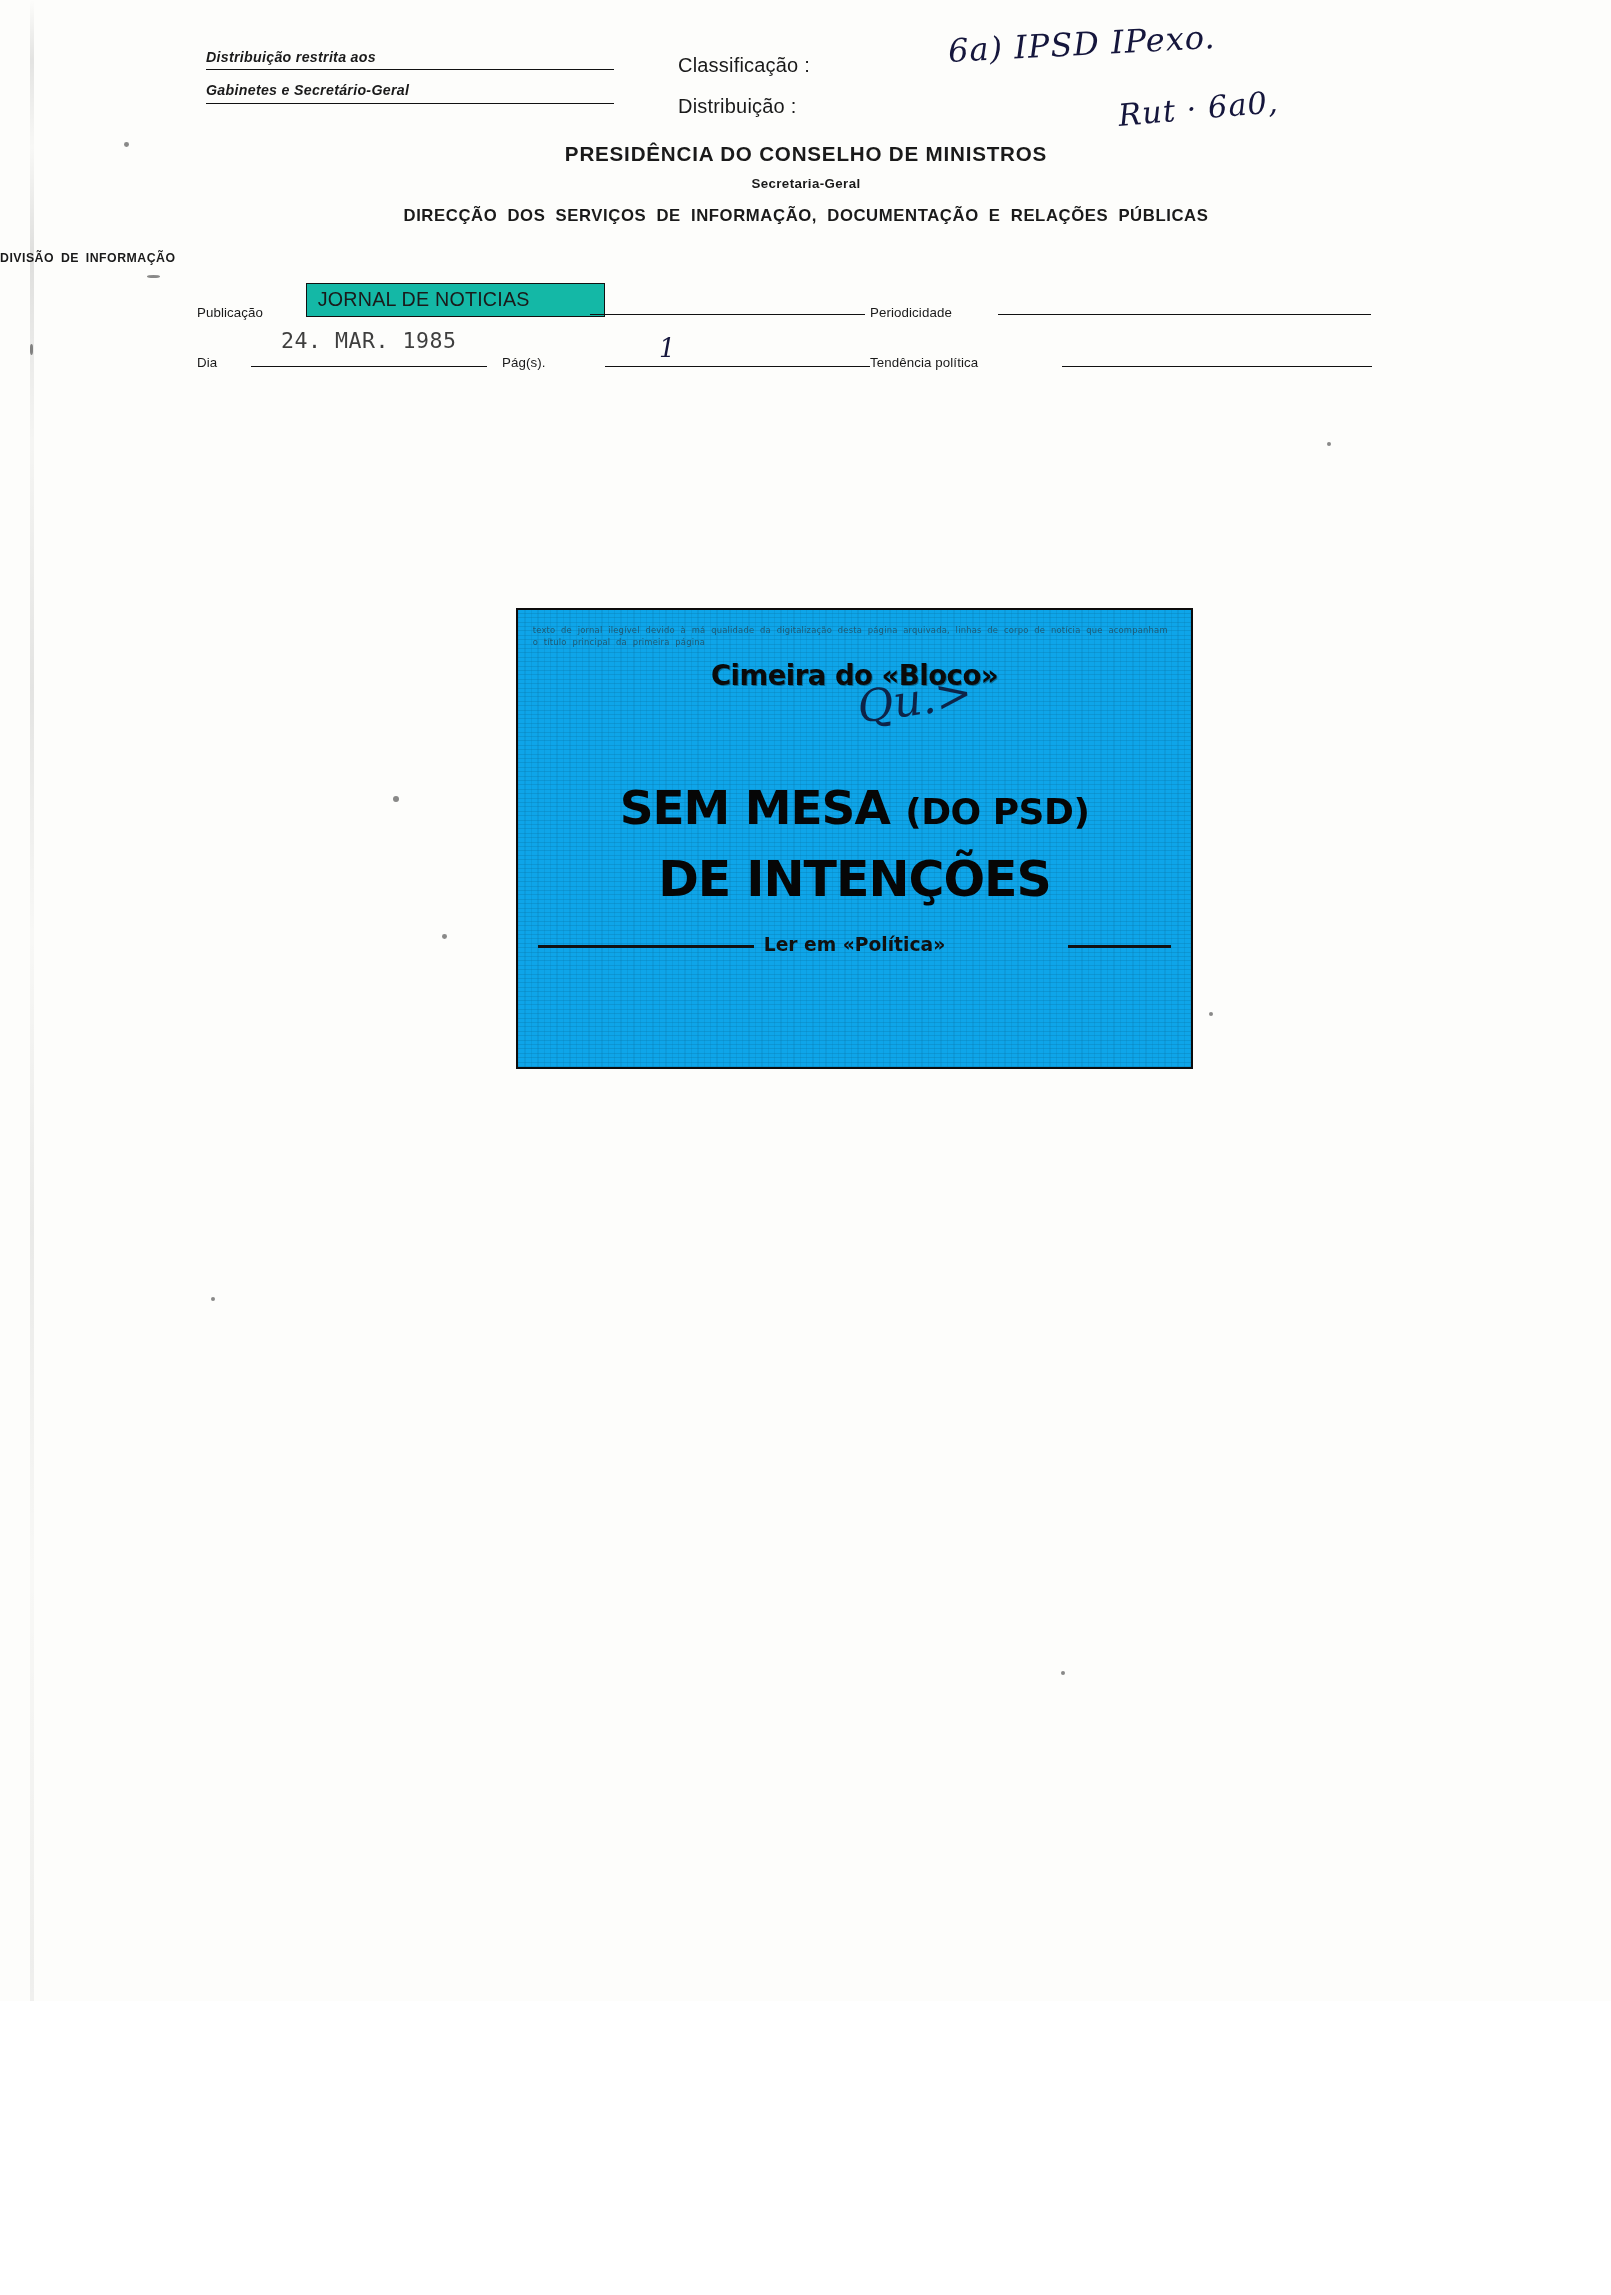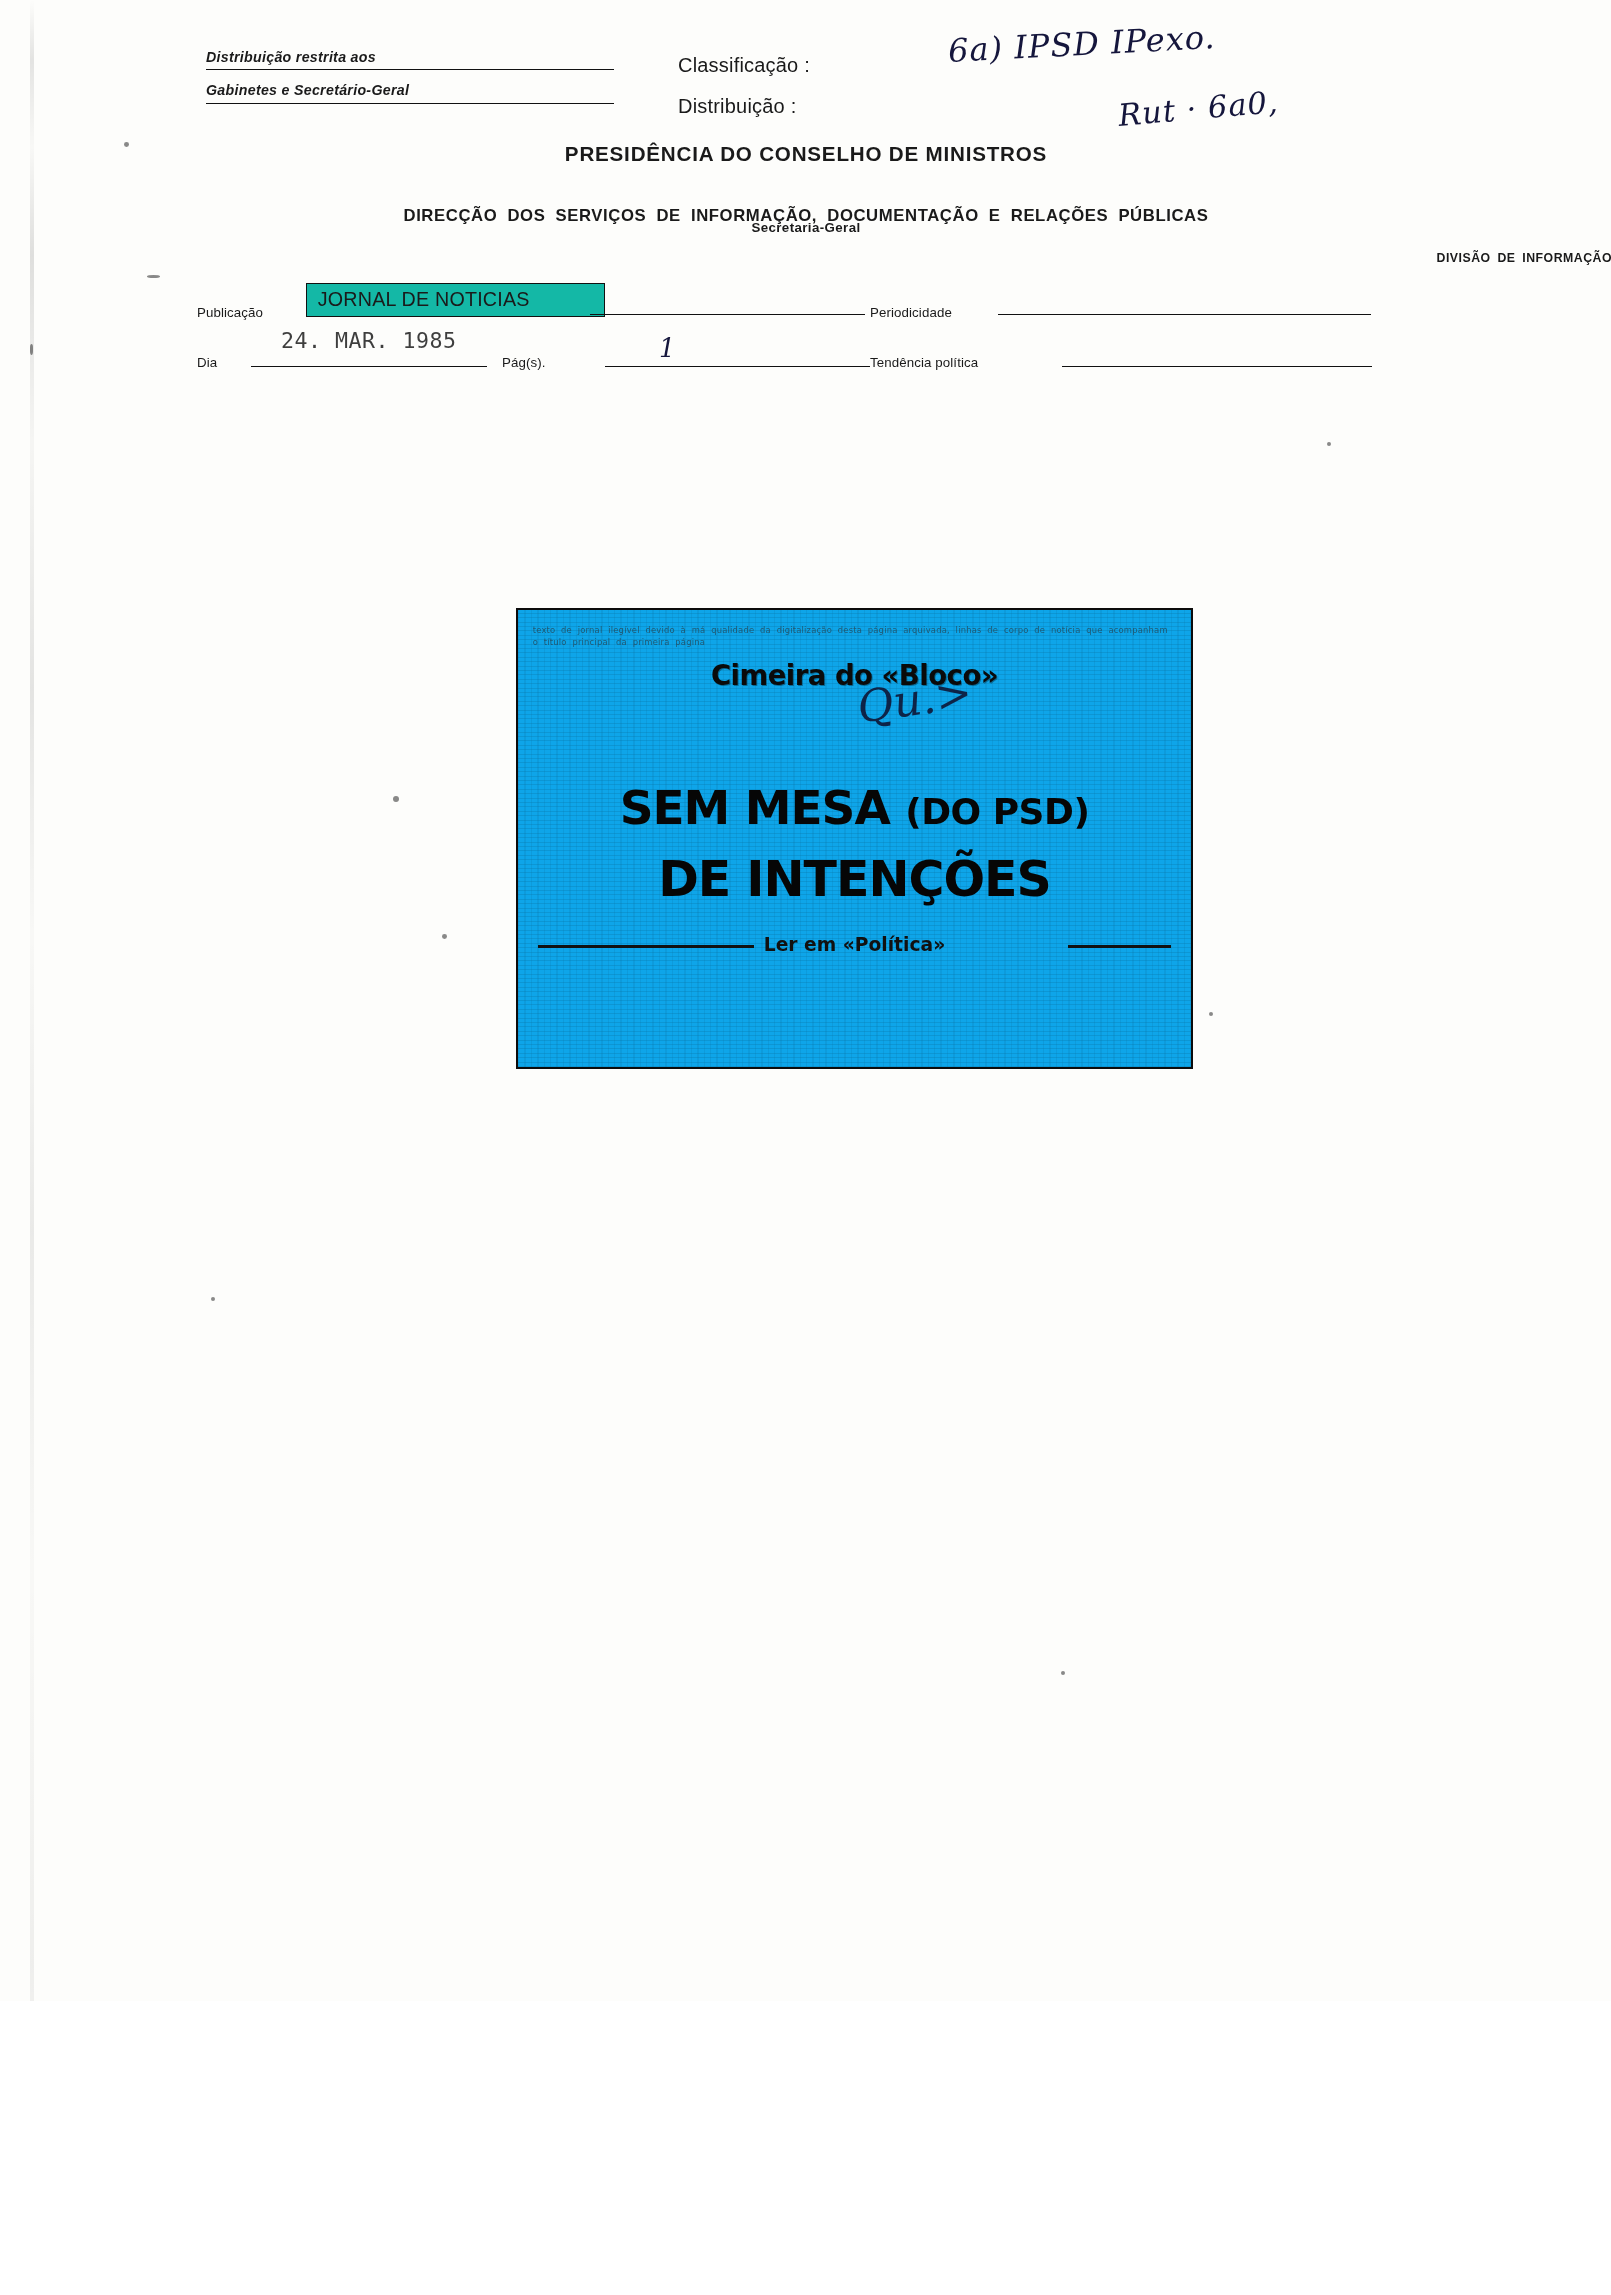--- a/index.html
+++ b/index.html
@@ -105,37 +105,36 @@
     letter-spacing: 0.8px;
   }
   .title2 {
     position: absolute;
     left: 0; right: 0;
     top: 176px;
     text-align: center;
     font-size: 13.3px;
     font-weight: bold;
     letter-spacing: 0.4px;
-    margin-top: 44px;
   }
   .title3 {
     position: absolute;
     left: 0; right: 0;
     top: 206px;
     text-align: center;
     font-size: 16.7px;
     font-weight: bold;
     letter-spacing: 0.6px;
     word-spacing: 4.9px;
   }
   .title4 {
     position: absolute;
     left: 0; right: 0;
     top: 251px;
-    text-align: right;
+    text-align: left;
     font-size: 12.3px;
     font-weight: bold;
     letter-spacing: 0.5px;
     word-spacing: 2.9px;
   }
 
   
   .form {
     position: absolute;
     left: 197px;

